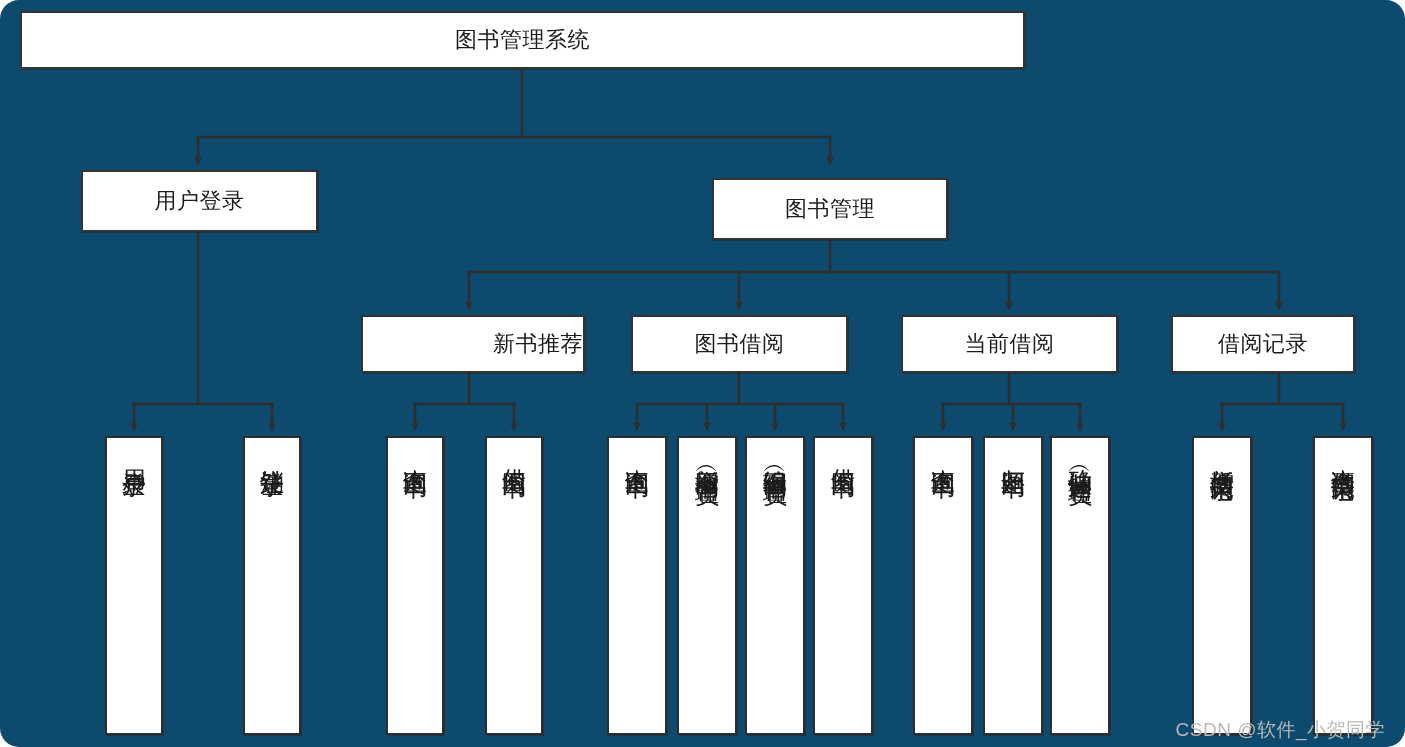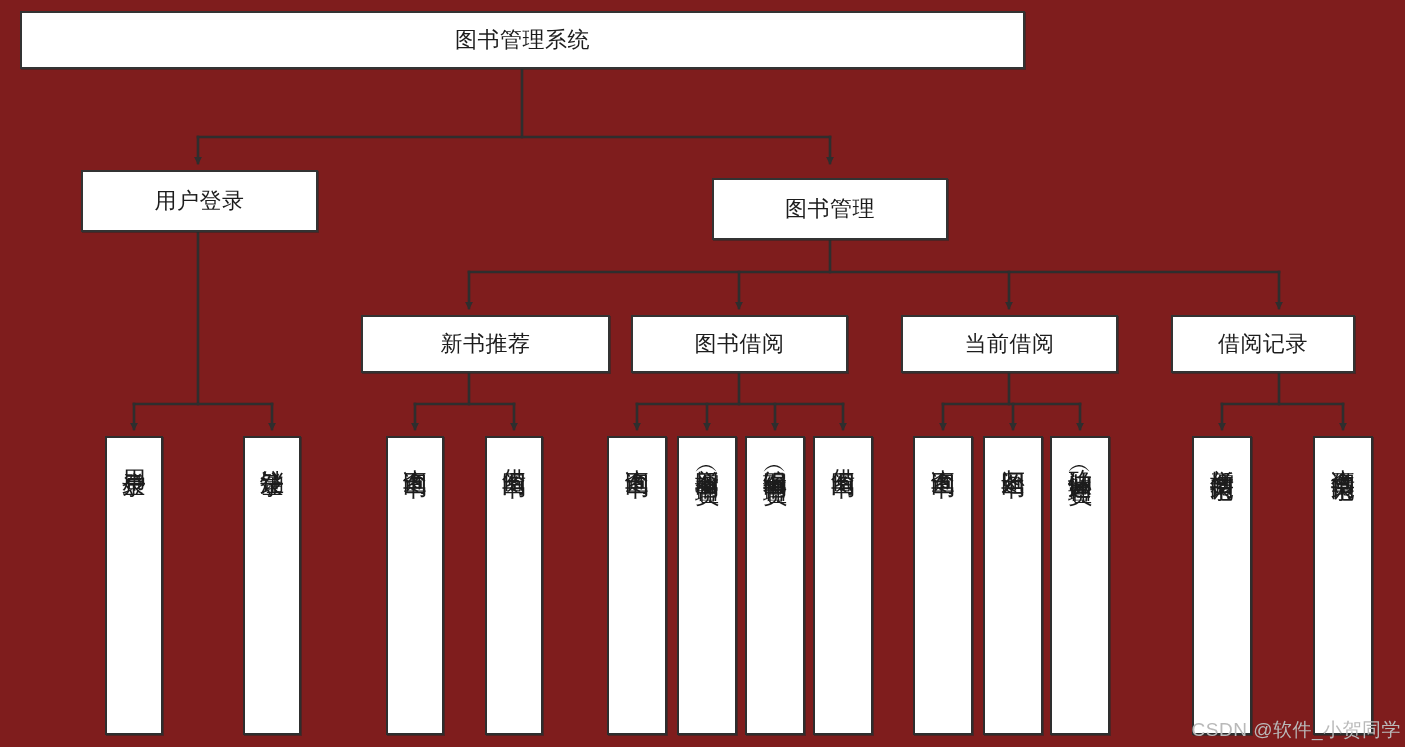--- a/index.html
+++ b/index.html
@@ -9,22 +9,23 @@
     background: #ffffff;
   }
   body {
     font-family: "Liberation Sans", "DejaVu Sans", sans-serif;
     color: #1a1a1a;
   }
   #canvas {
     position: relative;
     width: 1405px;
     height: 747px;
-    background: #7f1d1d;
+    background: #0c4a6e;
     overflow: hidden;
+    border-radius: 19px;
   }
   #edges {
     position: absolute;
     left: 0;
     top: 0;
     width: 1405px;
     height: 747px;
     pointer-events: none;
   }
 
@@ -64,21 +65,21 @@
     text-orientation: upright;
     font-size: 24px;
     line-height: 1.0;
     letter-spacing: 2px;
     white-space: nowrap;
   }
 
   
   #watermark {
     position: absolute;
-    right: 4px;
+    right: 20px;
     bottom: 4px;
     font-size: 19px;
     color: #b9b9b9;
     letter-spacing: 0.5px;
     white-space: nowrap;
     z-index: 5;
     user-select: none;
   }
 </style>
 </head>
@@ -140,21 +141,21 @@
     <span class="label">图书管理系统</span>
   </div>
 
   <div class="node" style="left:81px; top:170px; width:237px; height:62px;">
     <span class="label">用户登录</span>
   </div>
   <div class="node" style="left:712px; top:178px; width:236px; height:62px;">
     <span class="label">图书管理</span>
   </div>
 
-  <div class="node" style="left:361px; top:315px; width:249px; height:58px;">
+  <div class="node" style="left:361px; top:315px; width:224px; height:58px;justify-content:flex-end;">
     <span class="label">新书推荐</span>
   </div>
   <div class="node" style="left:631px; top:315px; width:217px; height:58px;">
     <span class="label">图书借阅</span>
   </div>
   <div class="node" style="left:901px; top:315px; width:217px; height:58px;">
     <span class="label">当前借阅</span>
   </div>
   <div class="node" style="left:1171px; top:315px; width:184px; height:58px;">
     <span class="label">借阅记录</span>

